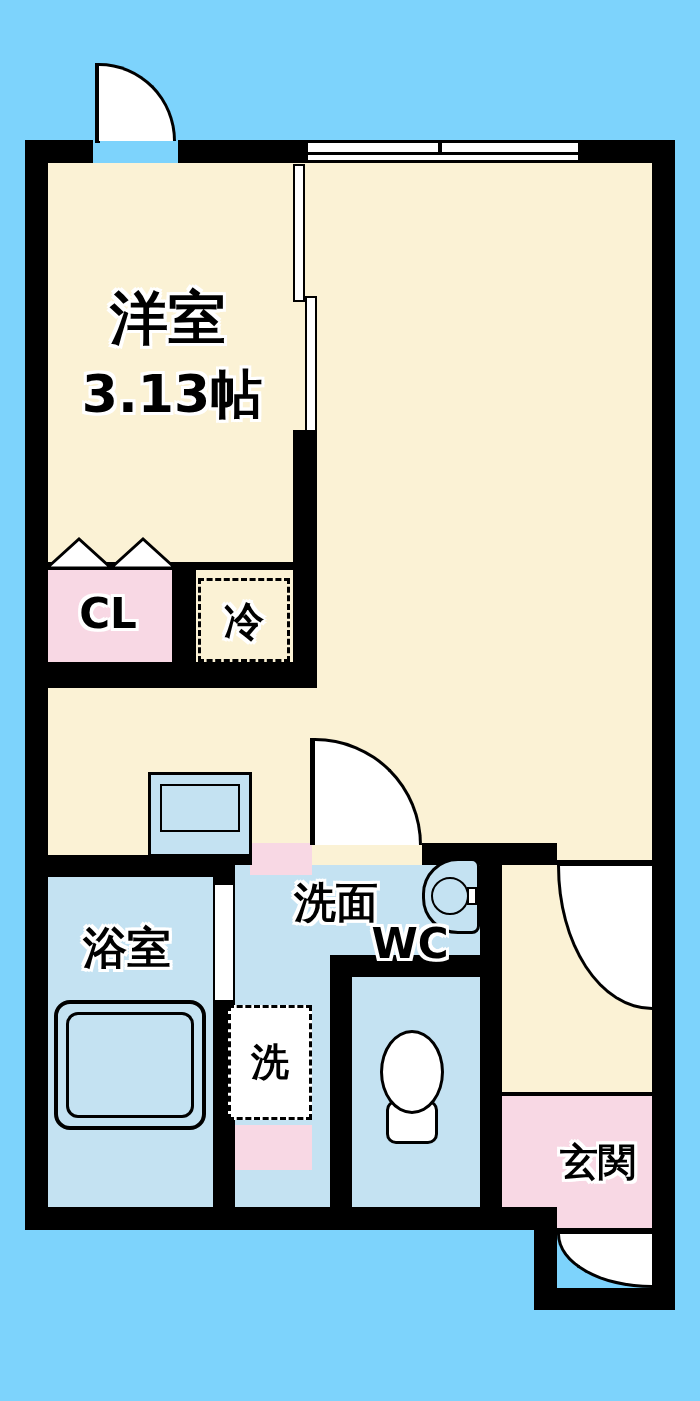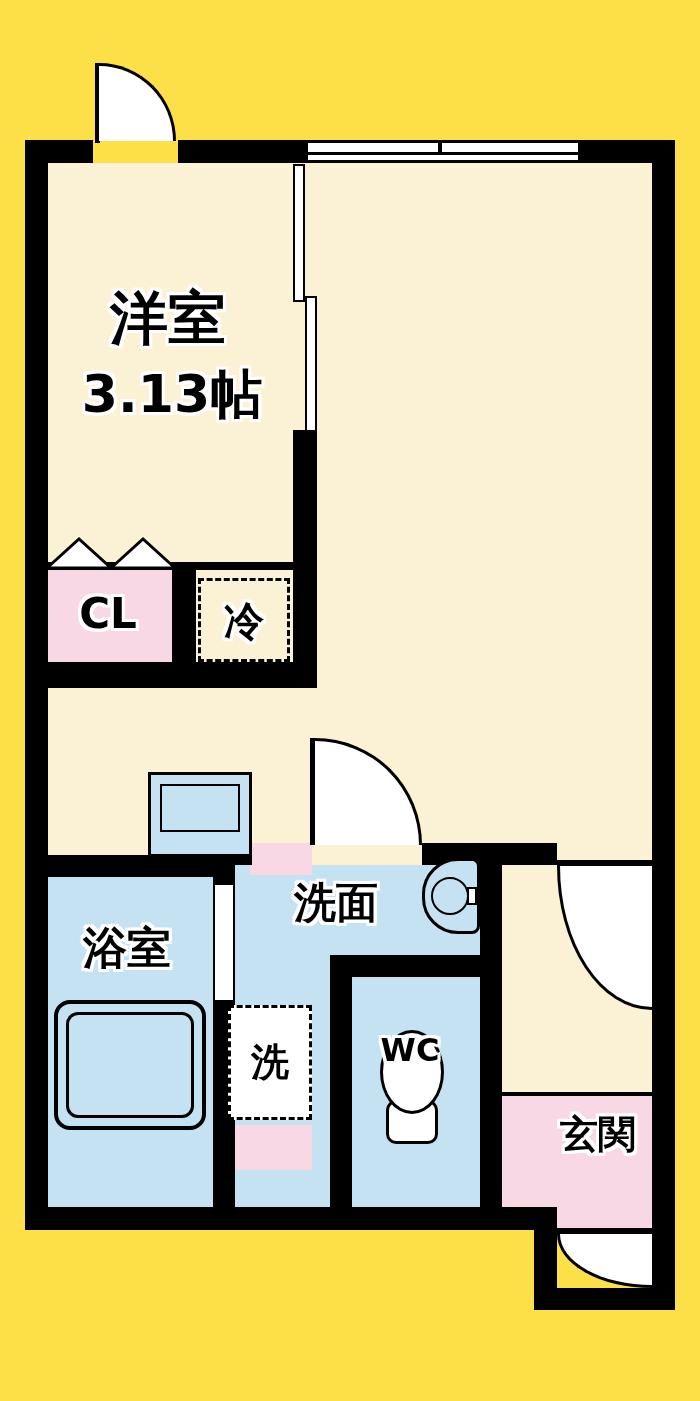--- a/index.html
+++ b/index.html
@@ -1,17 +1,17 @@
 <!DOCTYPE html>
 <html><head>
 <meta charset="utf-8">
 <style>
   html,body{margin:0;padding:0;background:#fff;}
   .plan{
-    position:relative;width:700px;height:1401px;background:#fde047;overflow:hidden;
+    position:relative;width:700px;height:1401px;background:#7dd3fc;overflow:hidden;
     font-family:"DejaVu Sans","Liberation Sans",sans-serif;
   }
   .abs{position:absolute;box-sizing:border-box;}
   
   .floor{z-index:1;}
   .wall{z-index:2;background:#000;}
   .fix{z-index:3;}
   .lbl{z-index:4;}
   
   .cream{background:#FBF2D5;}
@@ -115,16 +115,16 @@
   <div class="abs fix leaf" style="left:557px;top:1228px;width:95px;height:6px"></div>
   <div class="abs fix arc-bl" style="left:557px;top:1234px;width:95px;height:54px"></div>
 
   <div class="lbl" style="left:168px;top:318px;font-size:58px">洋室</div>
   <div class="lbl" style="left:172px;top:394px;font-size:52px">3.13帖</div>
   <div class="lbl" style="left:108px;top:614px;font-size:42px">CL</div>
   <div class="lbl" style="left:244px;top:621px;font-size:40px">冷</div>
   <div class="lbl" style="left:127px;top:948px;font-size:44px">浴室</div>
   <div class="lbl" style="left:336px;top:903px;font-size:42px">洗面</div>
   <div class="lbl" style="left:270px;top:1062px;font-size:38px">洗</div>
-  <div class="lbl" style="left:410px;top:1050px;font-size:32px">WC</div>
-  <div class="lbl" style="left:598px;top:1134px;font-size:38px">玄関</div>
+  <div class="lbl" style="left:410px;top:944px;font-size:42px">WC</div>
+  <div class="lbl" style="left:598px;top:1162px;font-size:38px">玄関</div>
 
 </div>
 
 </body></html>

